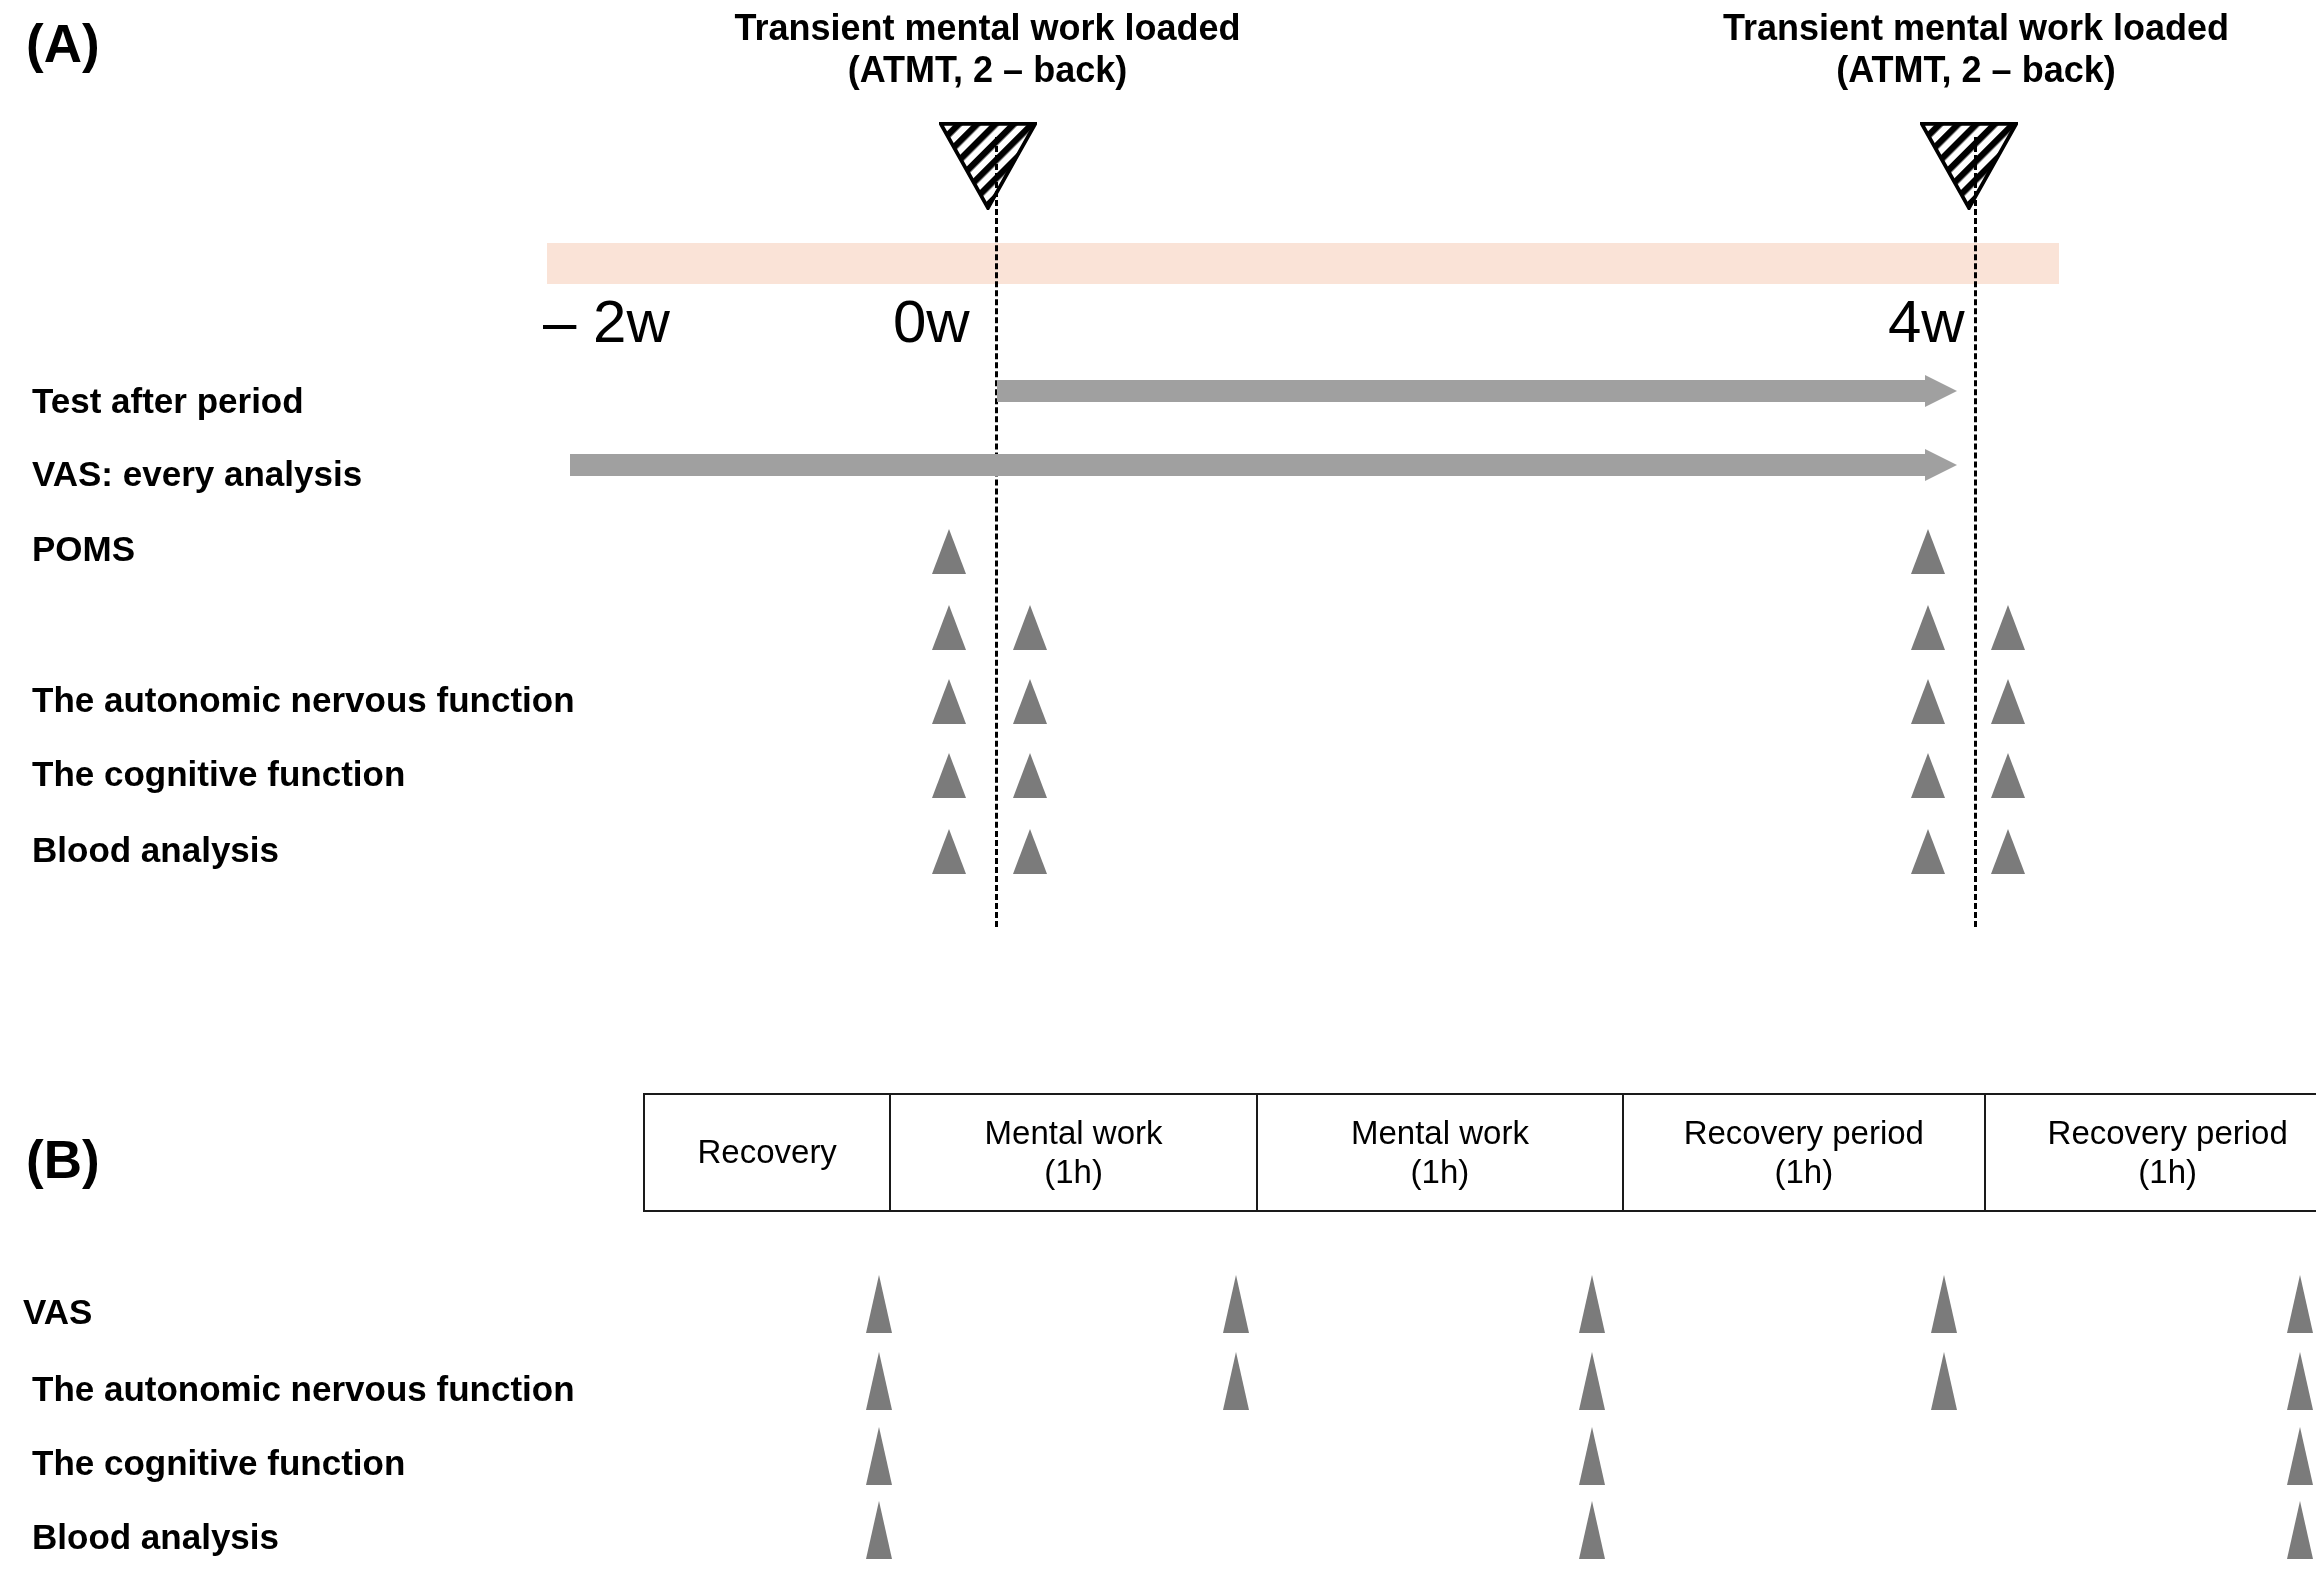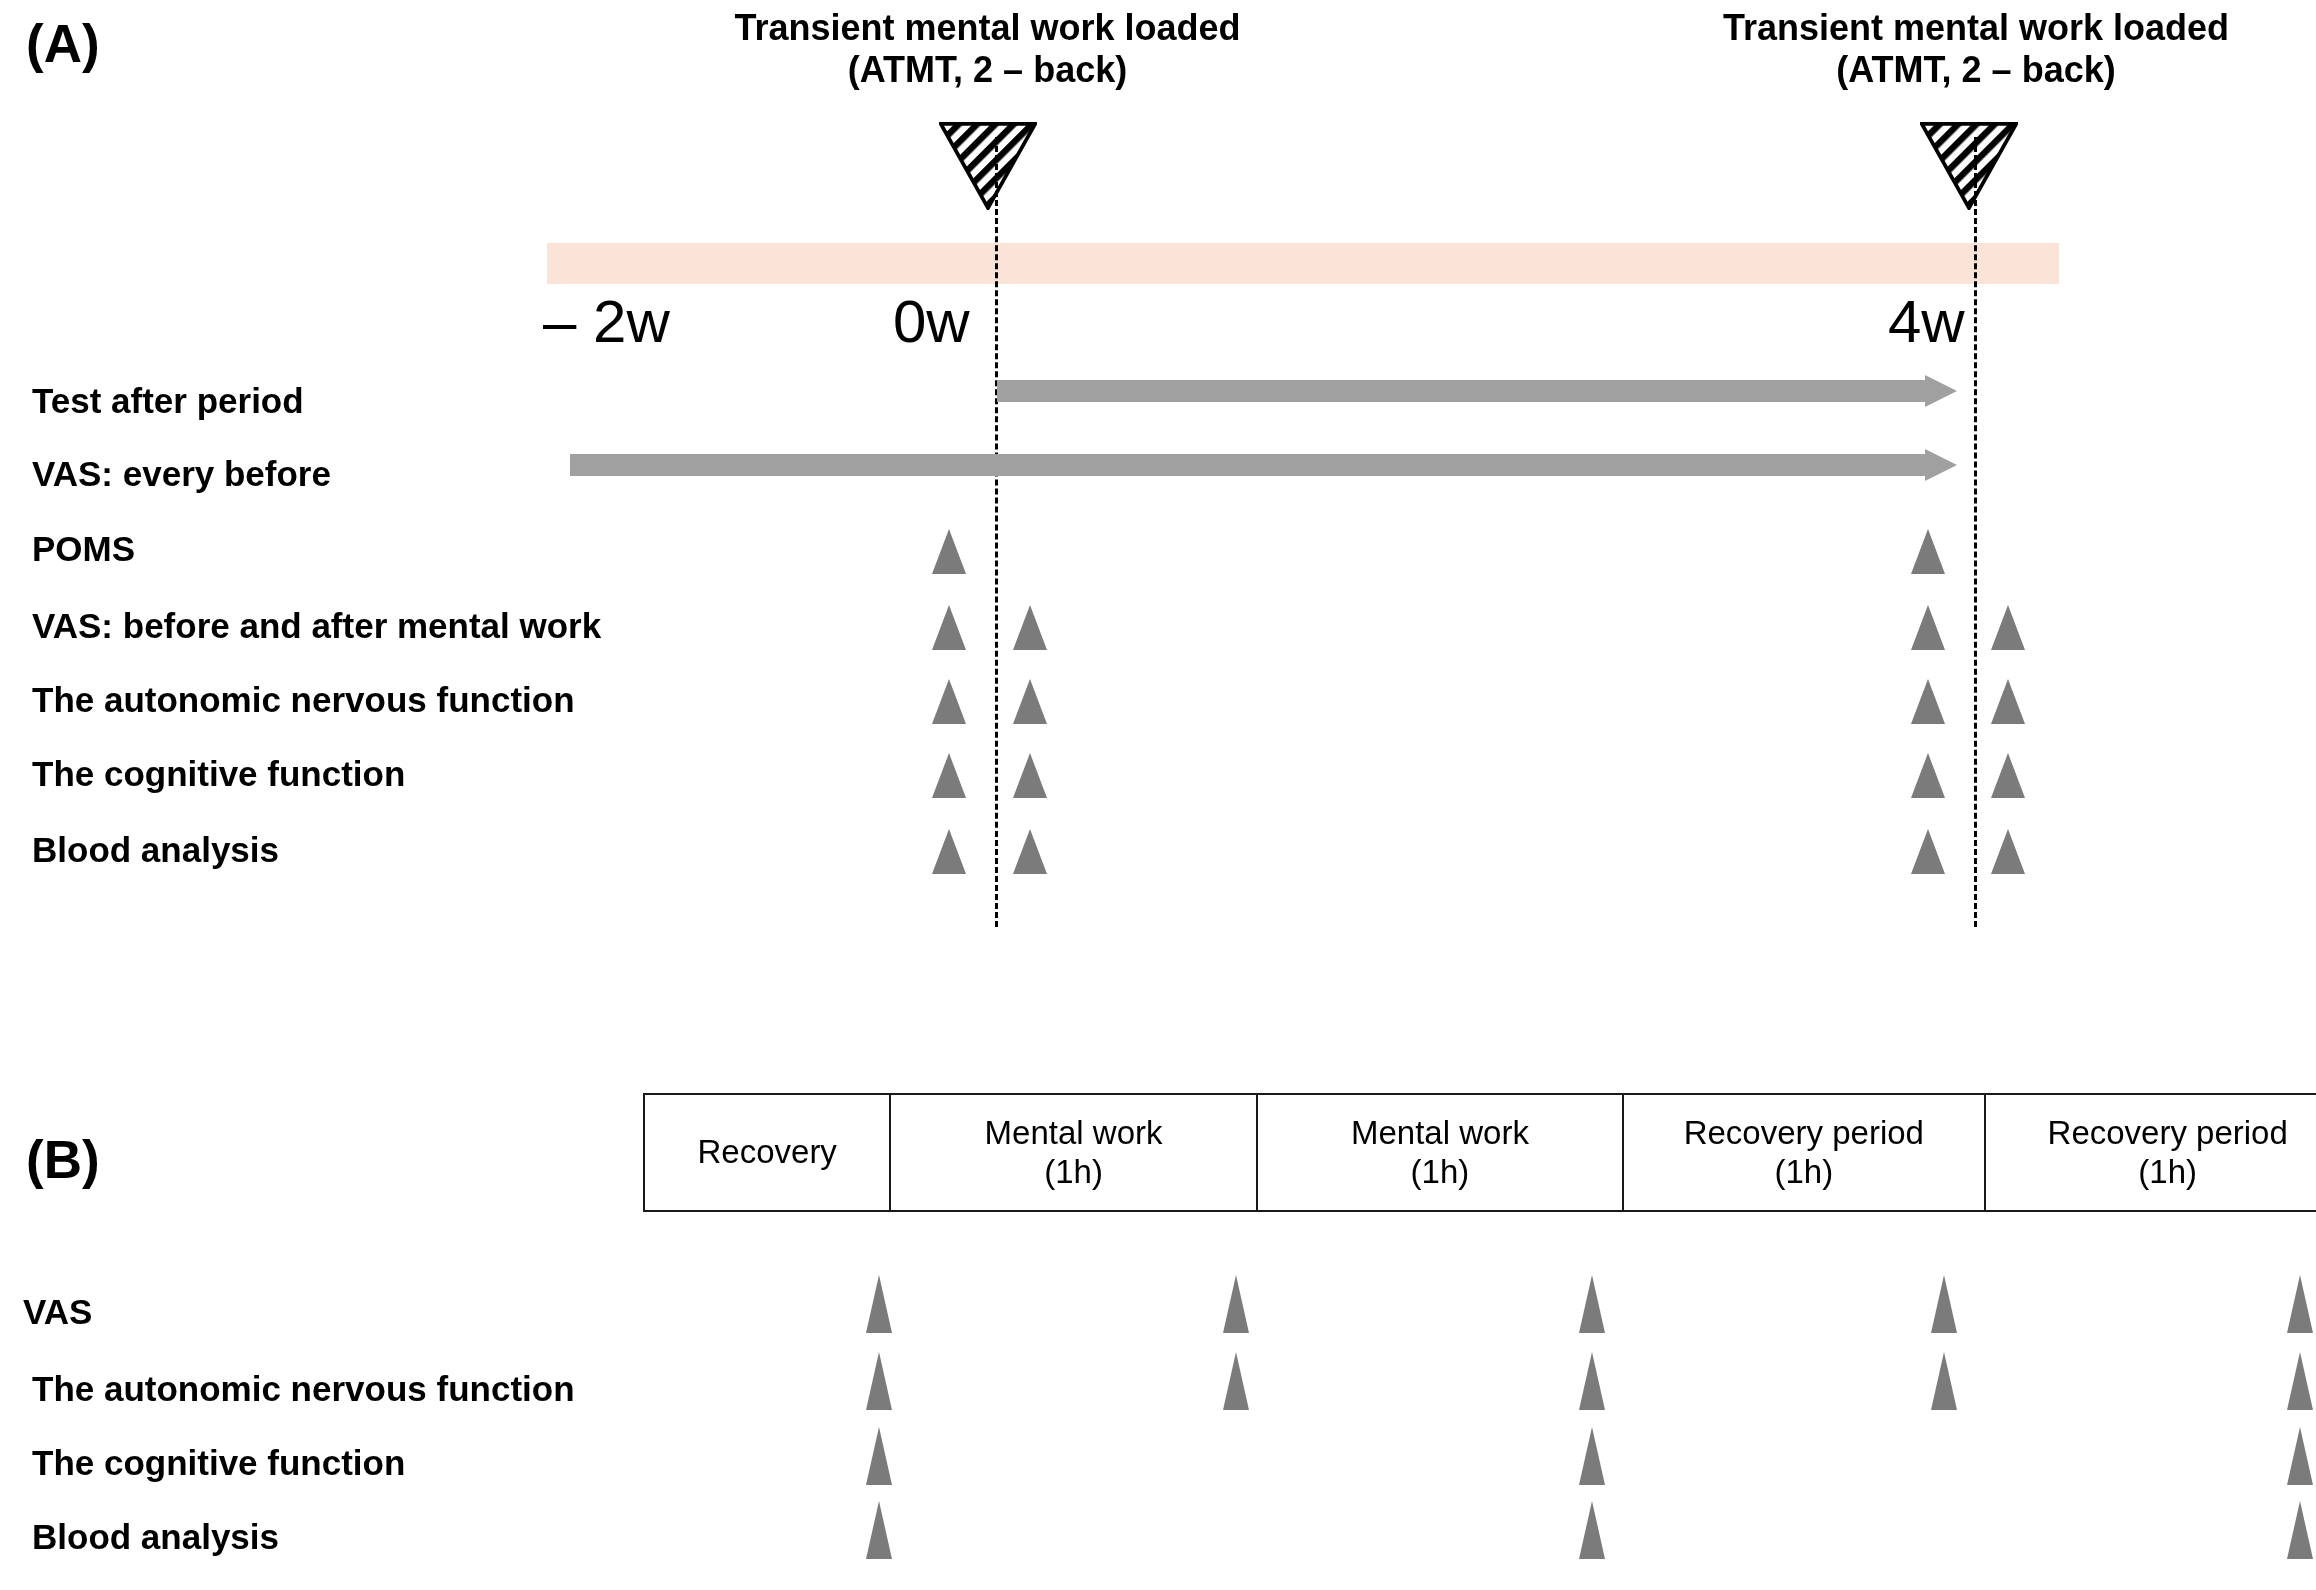--- a/index.html
+++ b/index.html
@@ -136,31 +136,30 @@
   <div class="abs week-label" style="left:543px;top:292px;">– 2w</div>
   <div class="abs week-label" style="left:893px;top:292px;">0w</div>
   <div class="abs week-label" style="left:1872px;top:292px;margin-left:16px;">4w</div>
 
   <div class="abs row-label" style="left:32px;top:383px;">Test after period</div>
   <div class="abs arrow-wrap" style="left:997px;top:375px;width:960px;">
     <div class="arrow-body" style="width:928px;"></div>
     <div class="arrow-head" style="left:928px;"></div>
   </div>
 
-  <div class="abs row-label" style="left:32px;top:456px;">VAS: every before</div>
+  <div class="abs row-label" style="left:32px;top:456px;">VAS: every analysis</div>
   <div class="abs arrow-wrap" style="left:570px;top:449px;width:1387px;">
     <div class="arrow-body" style="width:1355px;"></div>
     <div class="arrow-head" style="left:1355px;"></div>
   </div>
 
   <div class="abs row-label" style="left:32px;top:531px;">POMS</div>
   <div class="abs marker" style="left:932px;top:529px;"></div>
   <div class="abs marker" style="left:1911px;top:529px;"></div>
 
-  <div class="abs row-label" style="left:32px;top:608px;">VAS: before and after mental work</div>
   <div class="abs marker" style="left:932px;top:605px;"></div>
   <div class="abs marker" style="left:1013px;top:605px;"></div>
   <div class="abs marker" style="left:1911px;top:605px;"></div>
   <div class="abs marker" style="left:1991px;top:605px;"></div>
 
   <div class="abs row-label" style="left:32px;top:682px;">The autonomic nervous function</div>
   <div class="abs marker" style="left:932px;top:679px;"></div>
   <div class="abs marker" style="left:1013px;top:679px;"></div>
   <div class="abs marker" style="left:1911px;top:679px;"></div>
   <div class="abs marker" style="left:1991px;top:679px;"></div>

